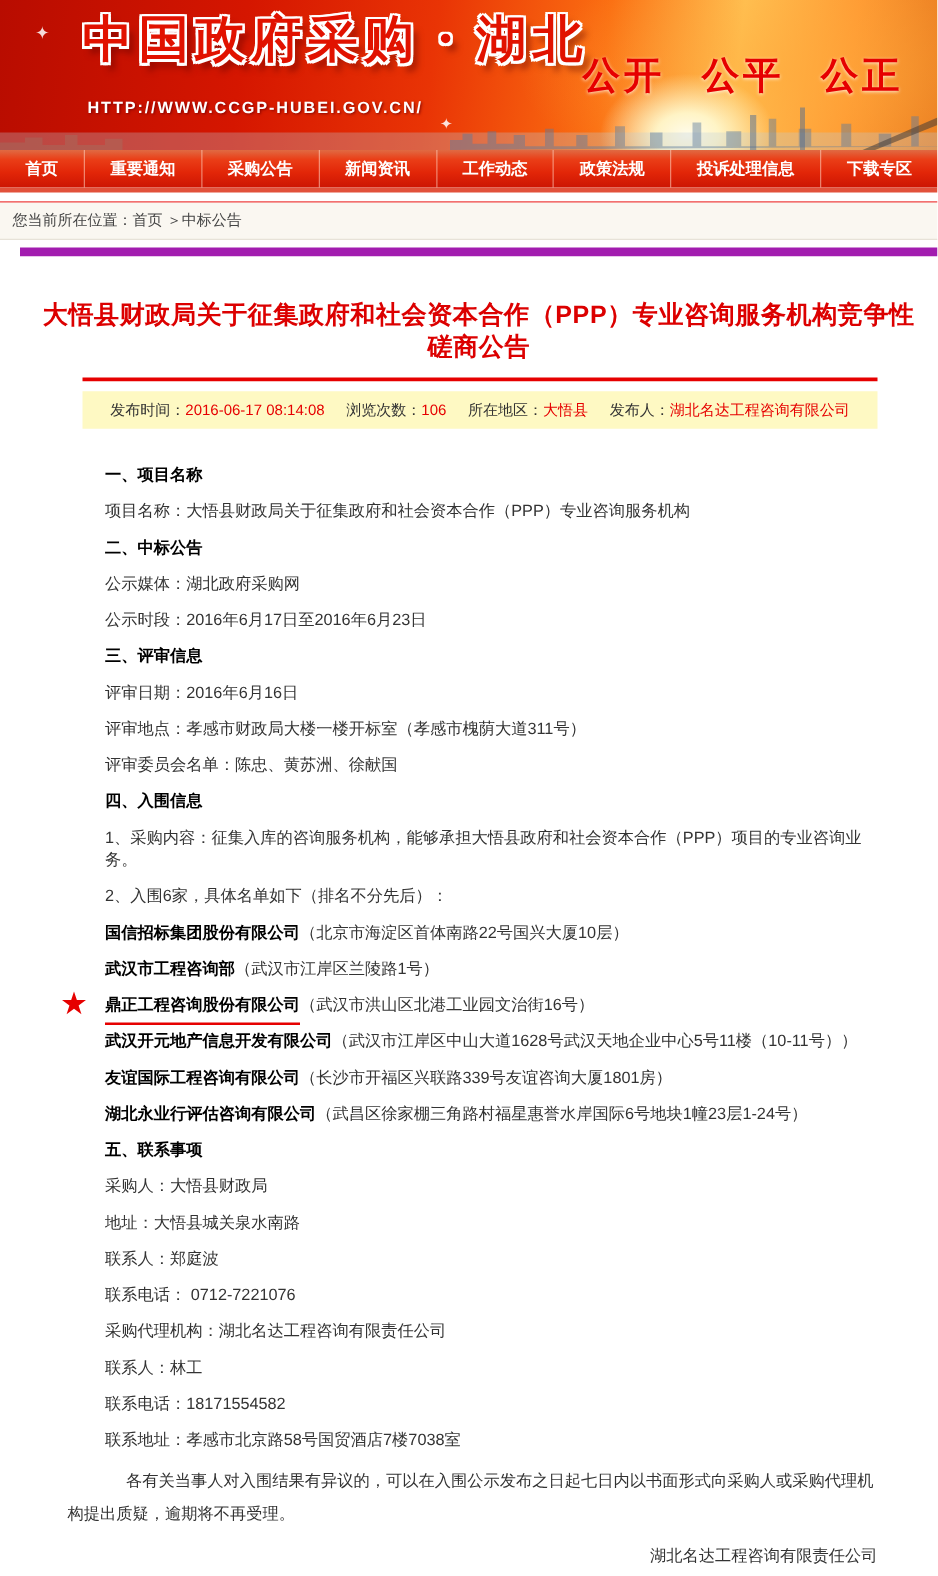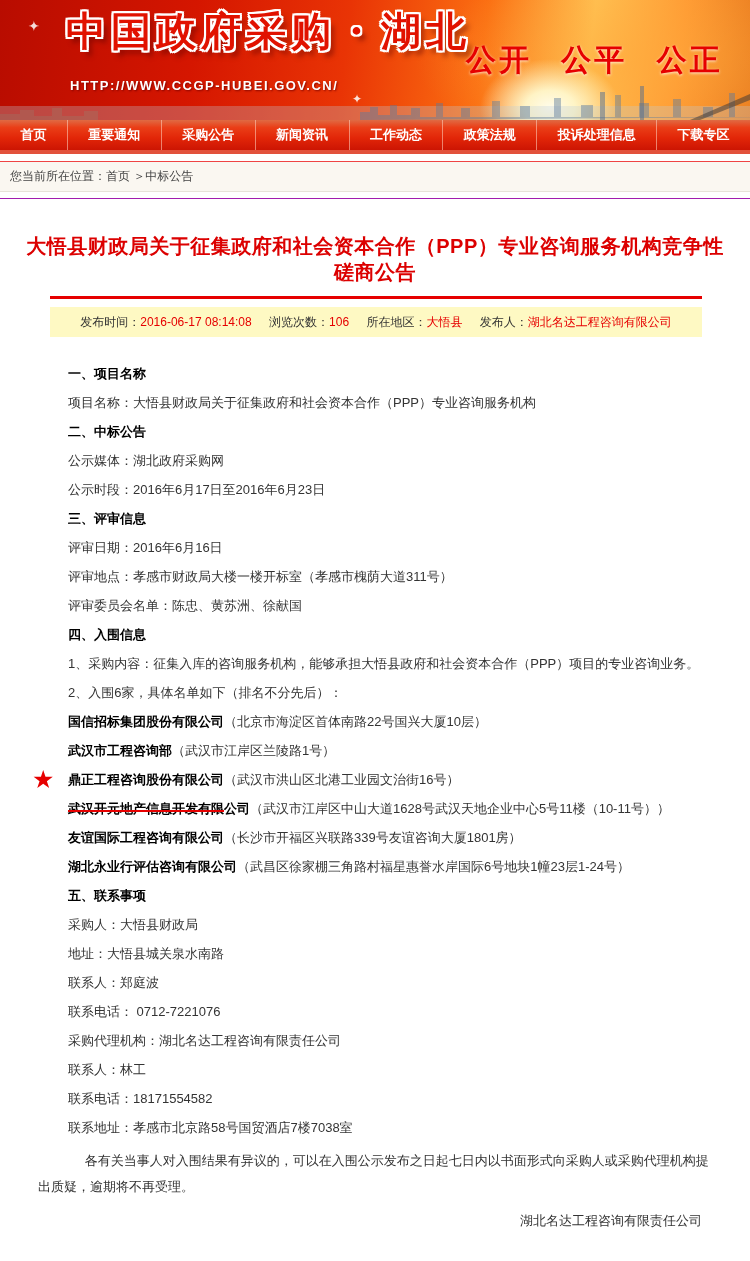--- a/index.html
+++ b/index.html
@@ -47,39 +47,39 @@
   .nav-item:last-child{border-right:none;}
   .nav-edge{height:4px;background:#e2513b;}
   
   .breadcrumb{
     height:29px;margin-top:7px;background:#faf7f1;
     border-top:1px solid #ef4444;border-bottom:1px solid #e7e2d8;
     line-height:29px;padding-left:10px;font-size:12px;color:#444;
   }
   .breadcrumb a{color:#444;text-decoration:none;cursor:pointer;}
   
-  .card{margin-top:6px;border-top:1px solid #a21caf;background:#fff;}
+  .card{margin-top:6px;border-top:7px solid #a21caf;background:#fff;margin-left:16px;}
   .article-title{
     margin:34px 18px 0;text-align:center;font-size:20px;font-weight:bold;
     color:#dc0000;letter-spacing:.5px;line-height:26px;
   }
   .title-rule{margin:11px 48px 0 50px;height:0;border-top:3px solid #e60000;}
   .meta{
     margin:8px 48px 0 50px;background:#fef9c3;line-height:30px;height:30px;
     text-align:center;font-size:12px;color:#333;white-space:nowrap;
   }
   .meta .v{color:#e60000;margin-right:14px;}
   .meta .v:last-child{margin-right:0;}
   
   .article-body{padding:28px 40px 0 68px;font-size:13px;color:#333;}
   .blk{margin:0 0 11px;line-height:18px;}
   .blk-heading{font-weight:bold;color:#000;}
   .blk-company .cname{font-weight:bold;color:#000;}
   .blk-company.starred{position:relative;}
-  .blk-company.starred .cname{border-bottom:2px solid #e60000;padding-bottom:23px;}
+  .blk-company.starred .cname{border-bottom:2px solid #e60000;padding-bottom:7px;}
   .star{
     position:absolute;left:-36px;top:-4px;color:#e60000;font-size:25px;line-height:1;
   }
   .blk-indent{margin:0 0 6px -30px;text-indent:3.6em;line-height:26px;}
   .blk-sign{text-align:right;padding-right:8px;margin-top:12px;}
 </style>
 </head>
 <body>
 
 <div class="banner">

